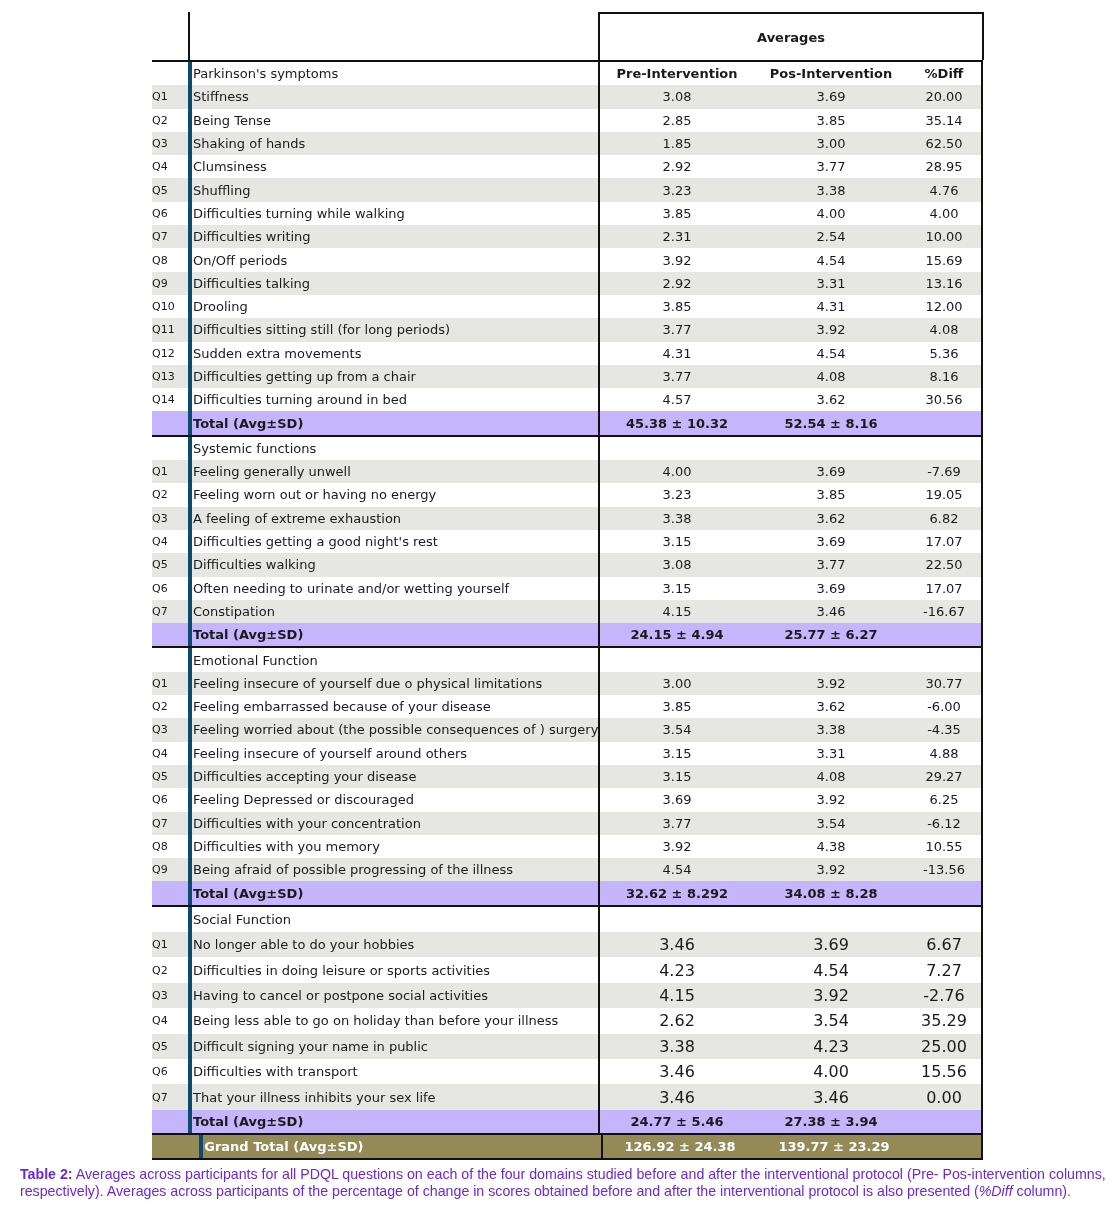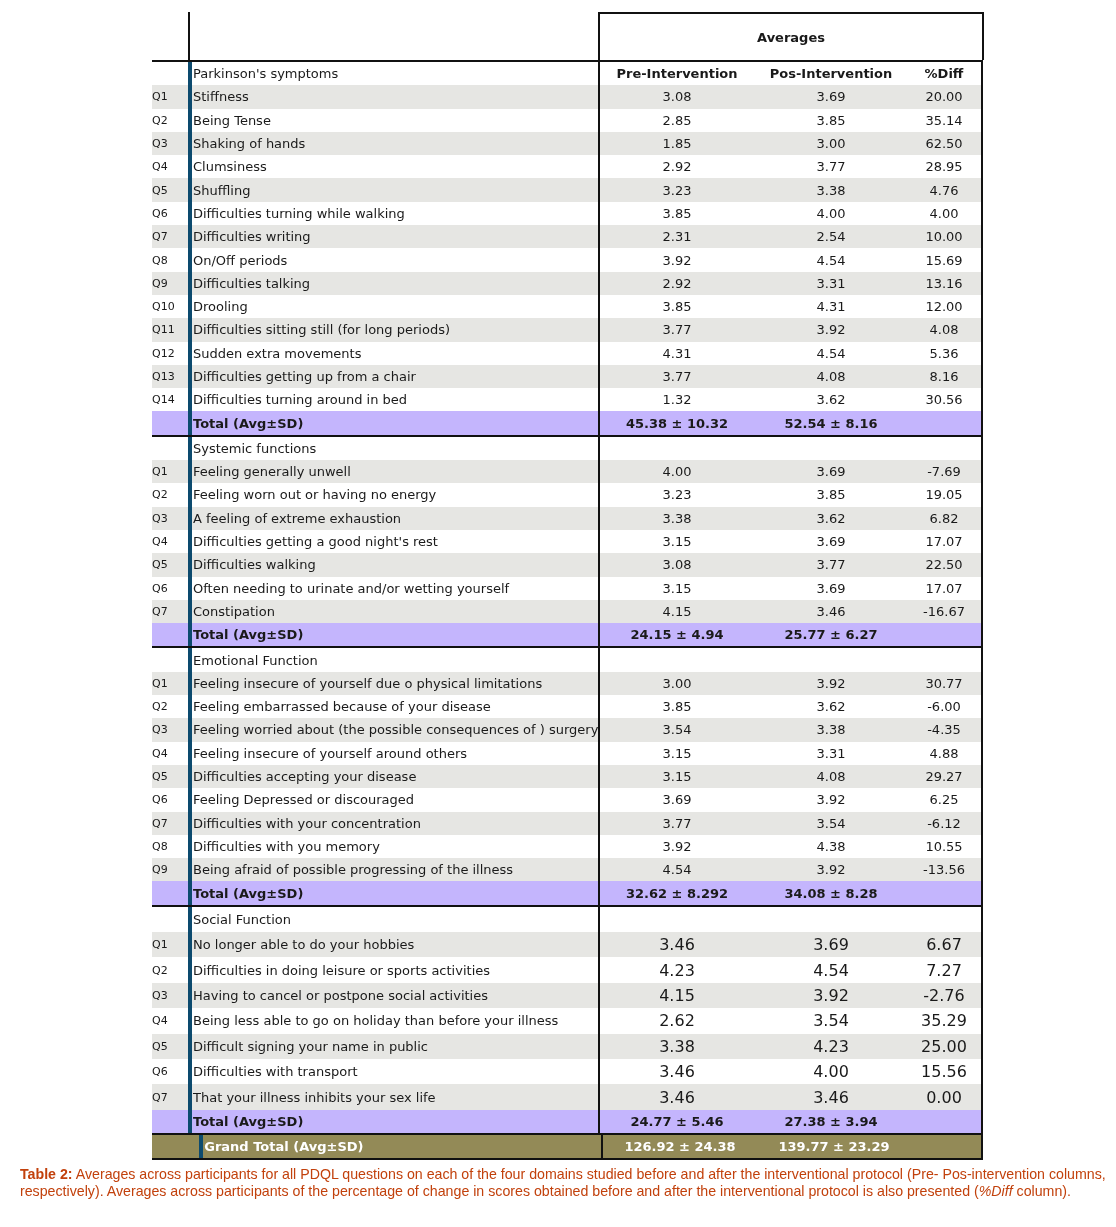--- a/index.html
+++ b/index.html
@@ -24,21 +24,21 @@
              display: flex; align-items: center; padding-left: 1px; white-space: nowrap; }
   .c-num { border-left: 2px solid #111; height: 100%; display: flex; box-sizing: border-box; flex: 1; }
   .num { display: flex; align-items: center; justify-content: center; height: 100%; }
   .n-pre { width: 154px; }
   .n-pos { width: 154px; }
   .n-diff { width: 72px; }
   .rborder { position: absolute; right: 0; top: 0; width: 2px; height: 100%; background: #111; }
   .row.hdr .num { font-weight: bold; }
   .row.total .num, .row.grand .num { font-size: 13px !important; }
   #caption { position: absolute; left: 20px; top: 1166px; width: 1090px;
-             font-family: "Liberation Sans", sans-serif; font-size: 14.2px; line-height: 17px; color: #c2410c; }
+             font-family: "Liberation Sans", sans-serif; font-size: 14.2px; line-height: 17px; color: #6d28d9; }
   #caption b { font-weight: bold; }
   #caption i { font-style: italic; }
 </style>
 </head>
 <body>
 
 <div id="tbl">
   <div class="hdr-top">
     <div class="vline"></div>
     <div class="avg-box">Averages</div>
@@ -182,21 +182,21 @@
           <div class="num n-pre">3.77</div>
           <div class="num n-pos">4.08</div>
           <div class="num n-diff">8.16</div>
         </div>
         <div class="rborder"></div>
       </div>
       <div class="row ">
         <div class="c-q">Q14</div>
         <div class="c-label">Difficulties turning around in bed</div>
         <div class="c-num">
-          <div class="num n-pre">1.32</div>
+          <div class="num n-pre">4.57</div>
           <div class="num n-pos">3.62</div>
           <div class="num n-diff">30.56</div>
         </div>
         <div class="rborder"></div>
       </div>
       <div class="row total">
         <div class="c-q"></div>
         <div class="c-label">Total (Avg±SD)</div>
         <div class="c-num">
           <div class="num n-pre">45.38 ± 10.32</div>

